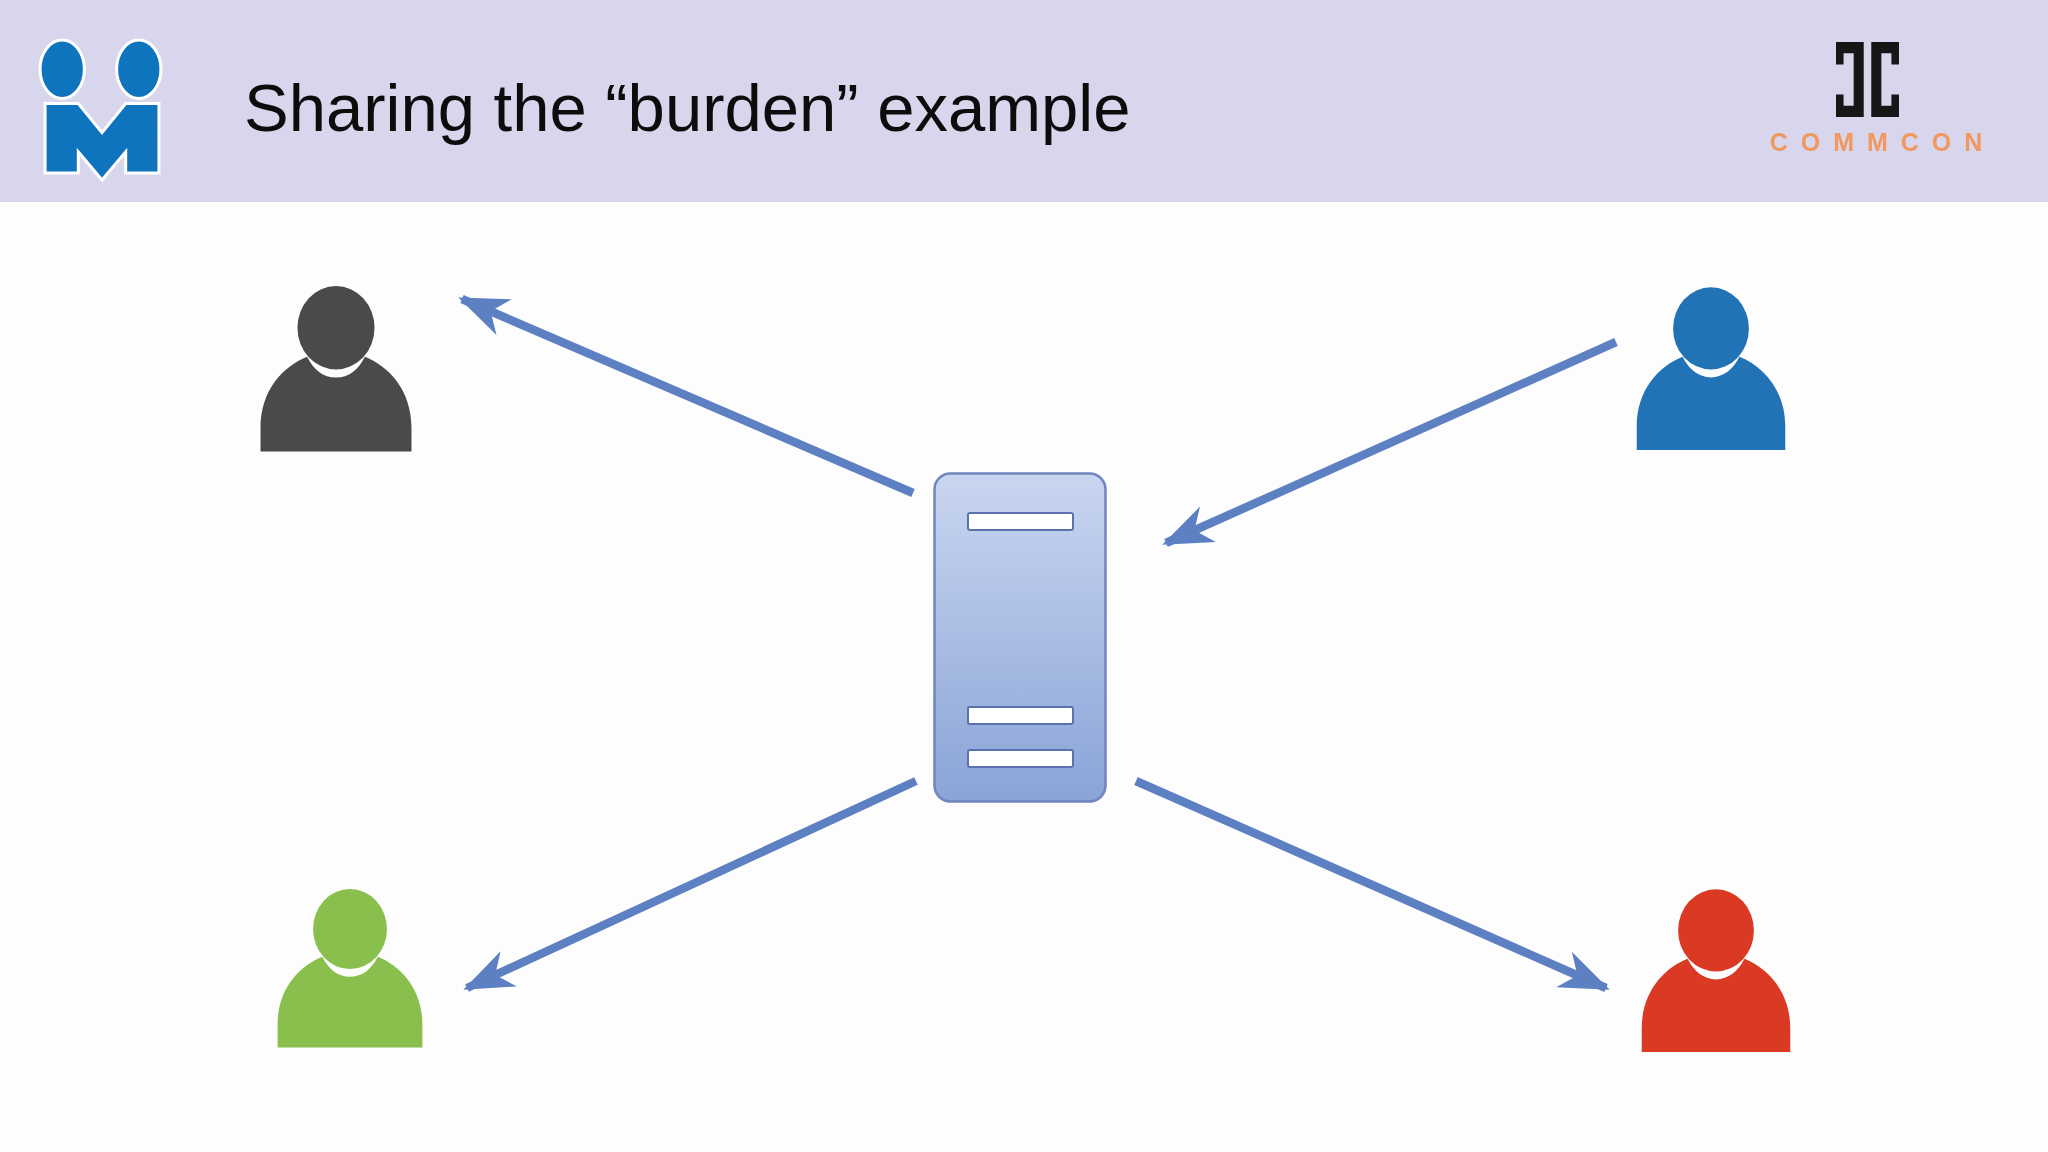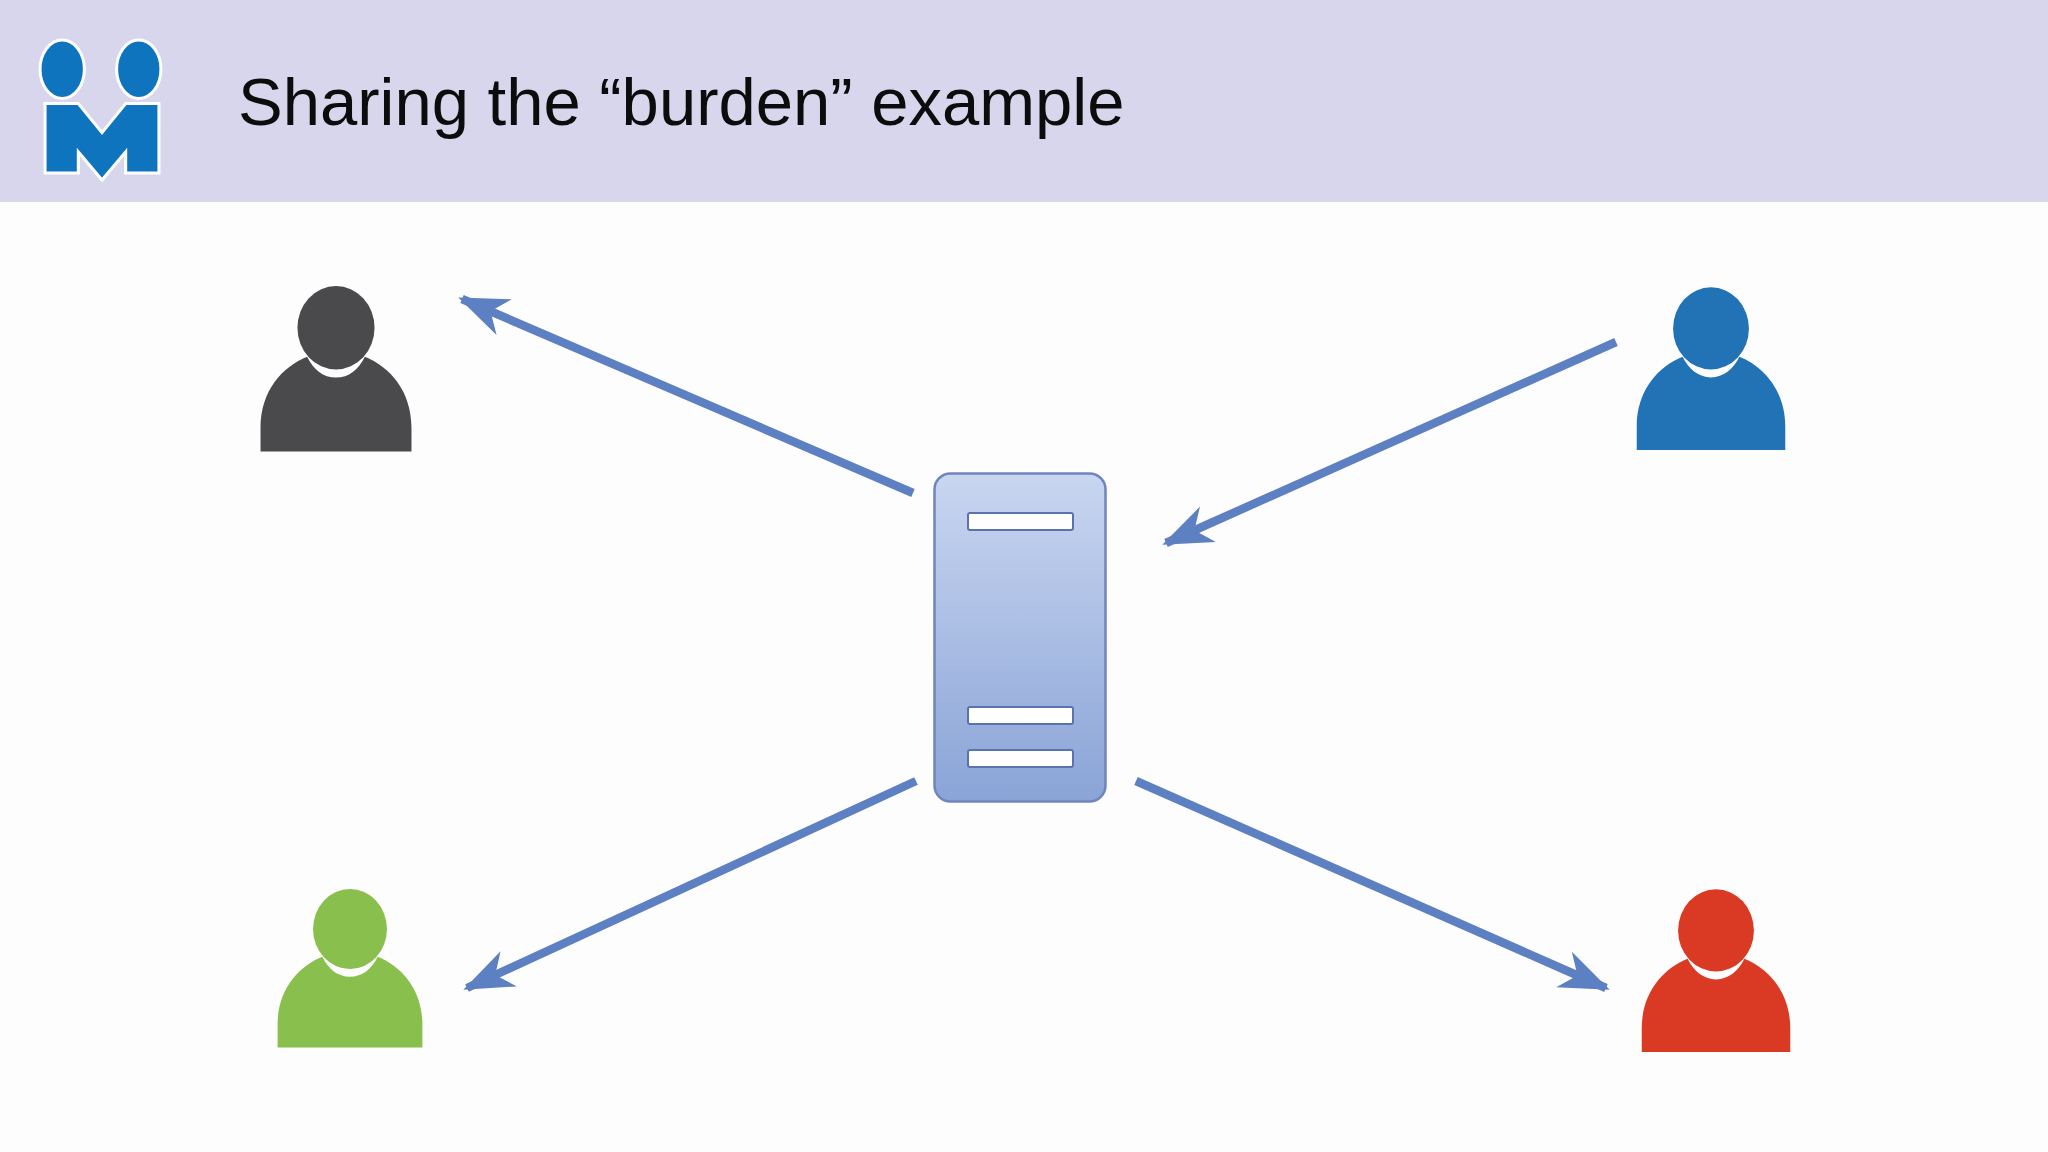--- a/index.html
+++ b/index.html
@@ -10,21 +10,21 @@
     overflow:hidden;
     font-family:"Liberation Sans","DejaVu Sans",sans-serif;
   }
   
   .header{
     position:absolute;left:0;top:0;width:2048px;height:202px;
     background:#d8d6ec;
   }
   .brand-logo{position:absolute;left:35px;top:38px;width:134px;height:136px;overflow:visible;}
   .slide-title{
-    position:absolute;left:238px;top:0;height:202px;margin:0;
+    position:absolute;left:238px;top:0;height:202px;margin:6px;
     display:flex;align-items:center;
     font-size:67px;font-weight:400;letter-spacing:0;
     color:#0c0c0c;white-space:nowrap;
   }
   .commcon{position:absolute;left:1740px;top:0;width:260px;height:202px;text-align:center;}
   .commcon-glyph{position:absolute;left:96px;top:42px;width:63px;height:75px;}
   .commcon-word{
     position:absolute;left:0;top:128px;width:272px;
     font-size:25px;font-weight:700;letter-spacing:13px;text-indent:13px;
     color:#f0985e;
@@ -49,20 +49,29 @@
     <svg class="brand-logo" viewBox="0 0 133 133" aria-hidden="true">
       <g stroke-width="3" stroke-linejoin="miter" fill="#0e74bd" stroke="#ffffff">
         <ellipse cx="27" cy="30" rx="22" ry="29"></ellipse>
         <ellipse cx="103" cy="30" rx="22" ry="29"></ellipse>
         <path d="M10,64 H43 L66.5,93 L90,64 H123 V133 H90 V112 L66.5,140 L43,112 V133 H10 Z"></path>
       </g>
     </svg>
 
     <h1 class="slide-title">Sharing the “burden” example</h1>
 
+    <div class="commcon">
+      <svg class="commcon-glyph" viewBox="0 0 100 120" preserveAspectRatio="none" aria-hidden="true">
+        <g fill="#161616">
+          <path d="M0,0 H44 V120 H0 V84 H12 V102 H28 V18 H12 V36 H0 Z"></path>
+          <path d="M100,0 H56 V120 H100 V84 H88 V102 H72 V18 H88 V36 H100 Z"></path>
+        </g>
+      </svg>
+      <div class="commcon-word">COMMCON</div>
+    </div>
   </div>
 
   <div class="canvas">
 
     <svg class="person person-top-left" viewBox="0 0 100 104">
       <g fill="#4a4a4d">
         <ellipse cx="50" cy="26" rx="24" ry="26"></ellipse>
         <path d="M3,103 L3,88 C3,65 17,50 32,44 C36,52 42,57 50,57 C58,57 64,52 68,44 C83,50 97,65 97,88 L97,103 Z"></path>
       </g>
     </svg>

